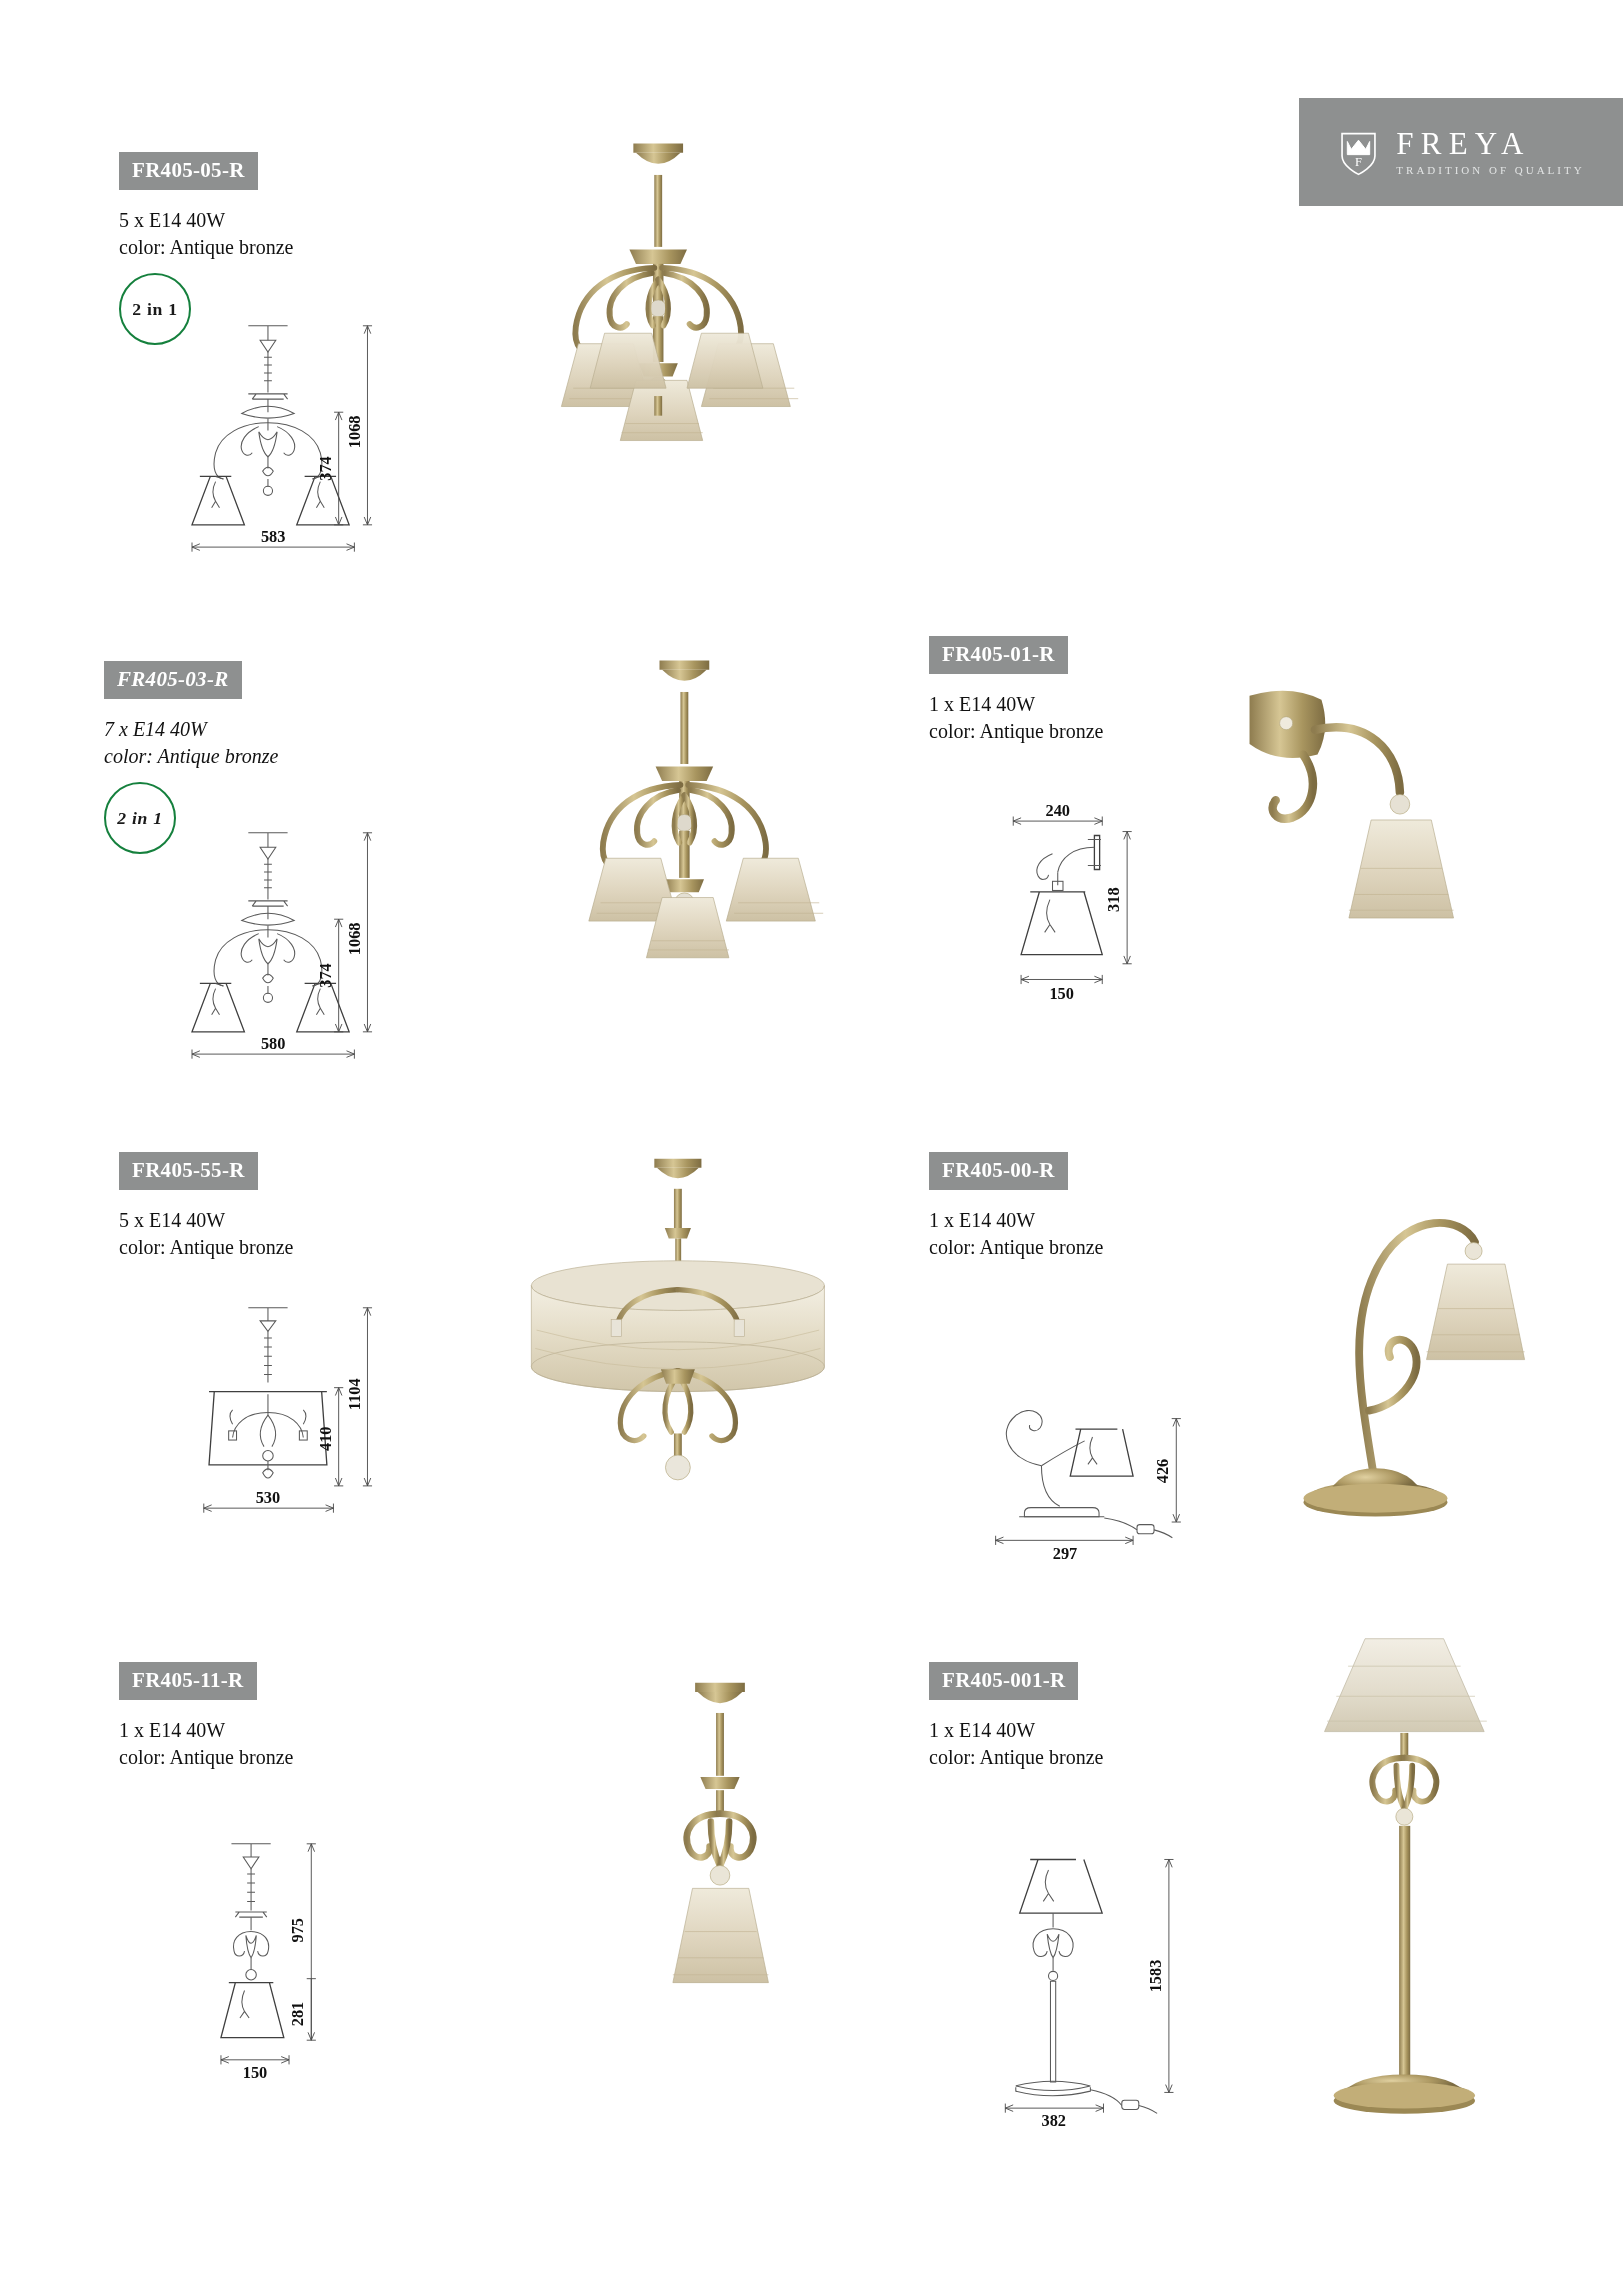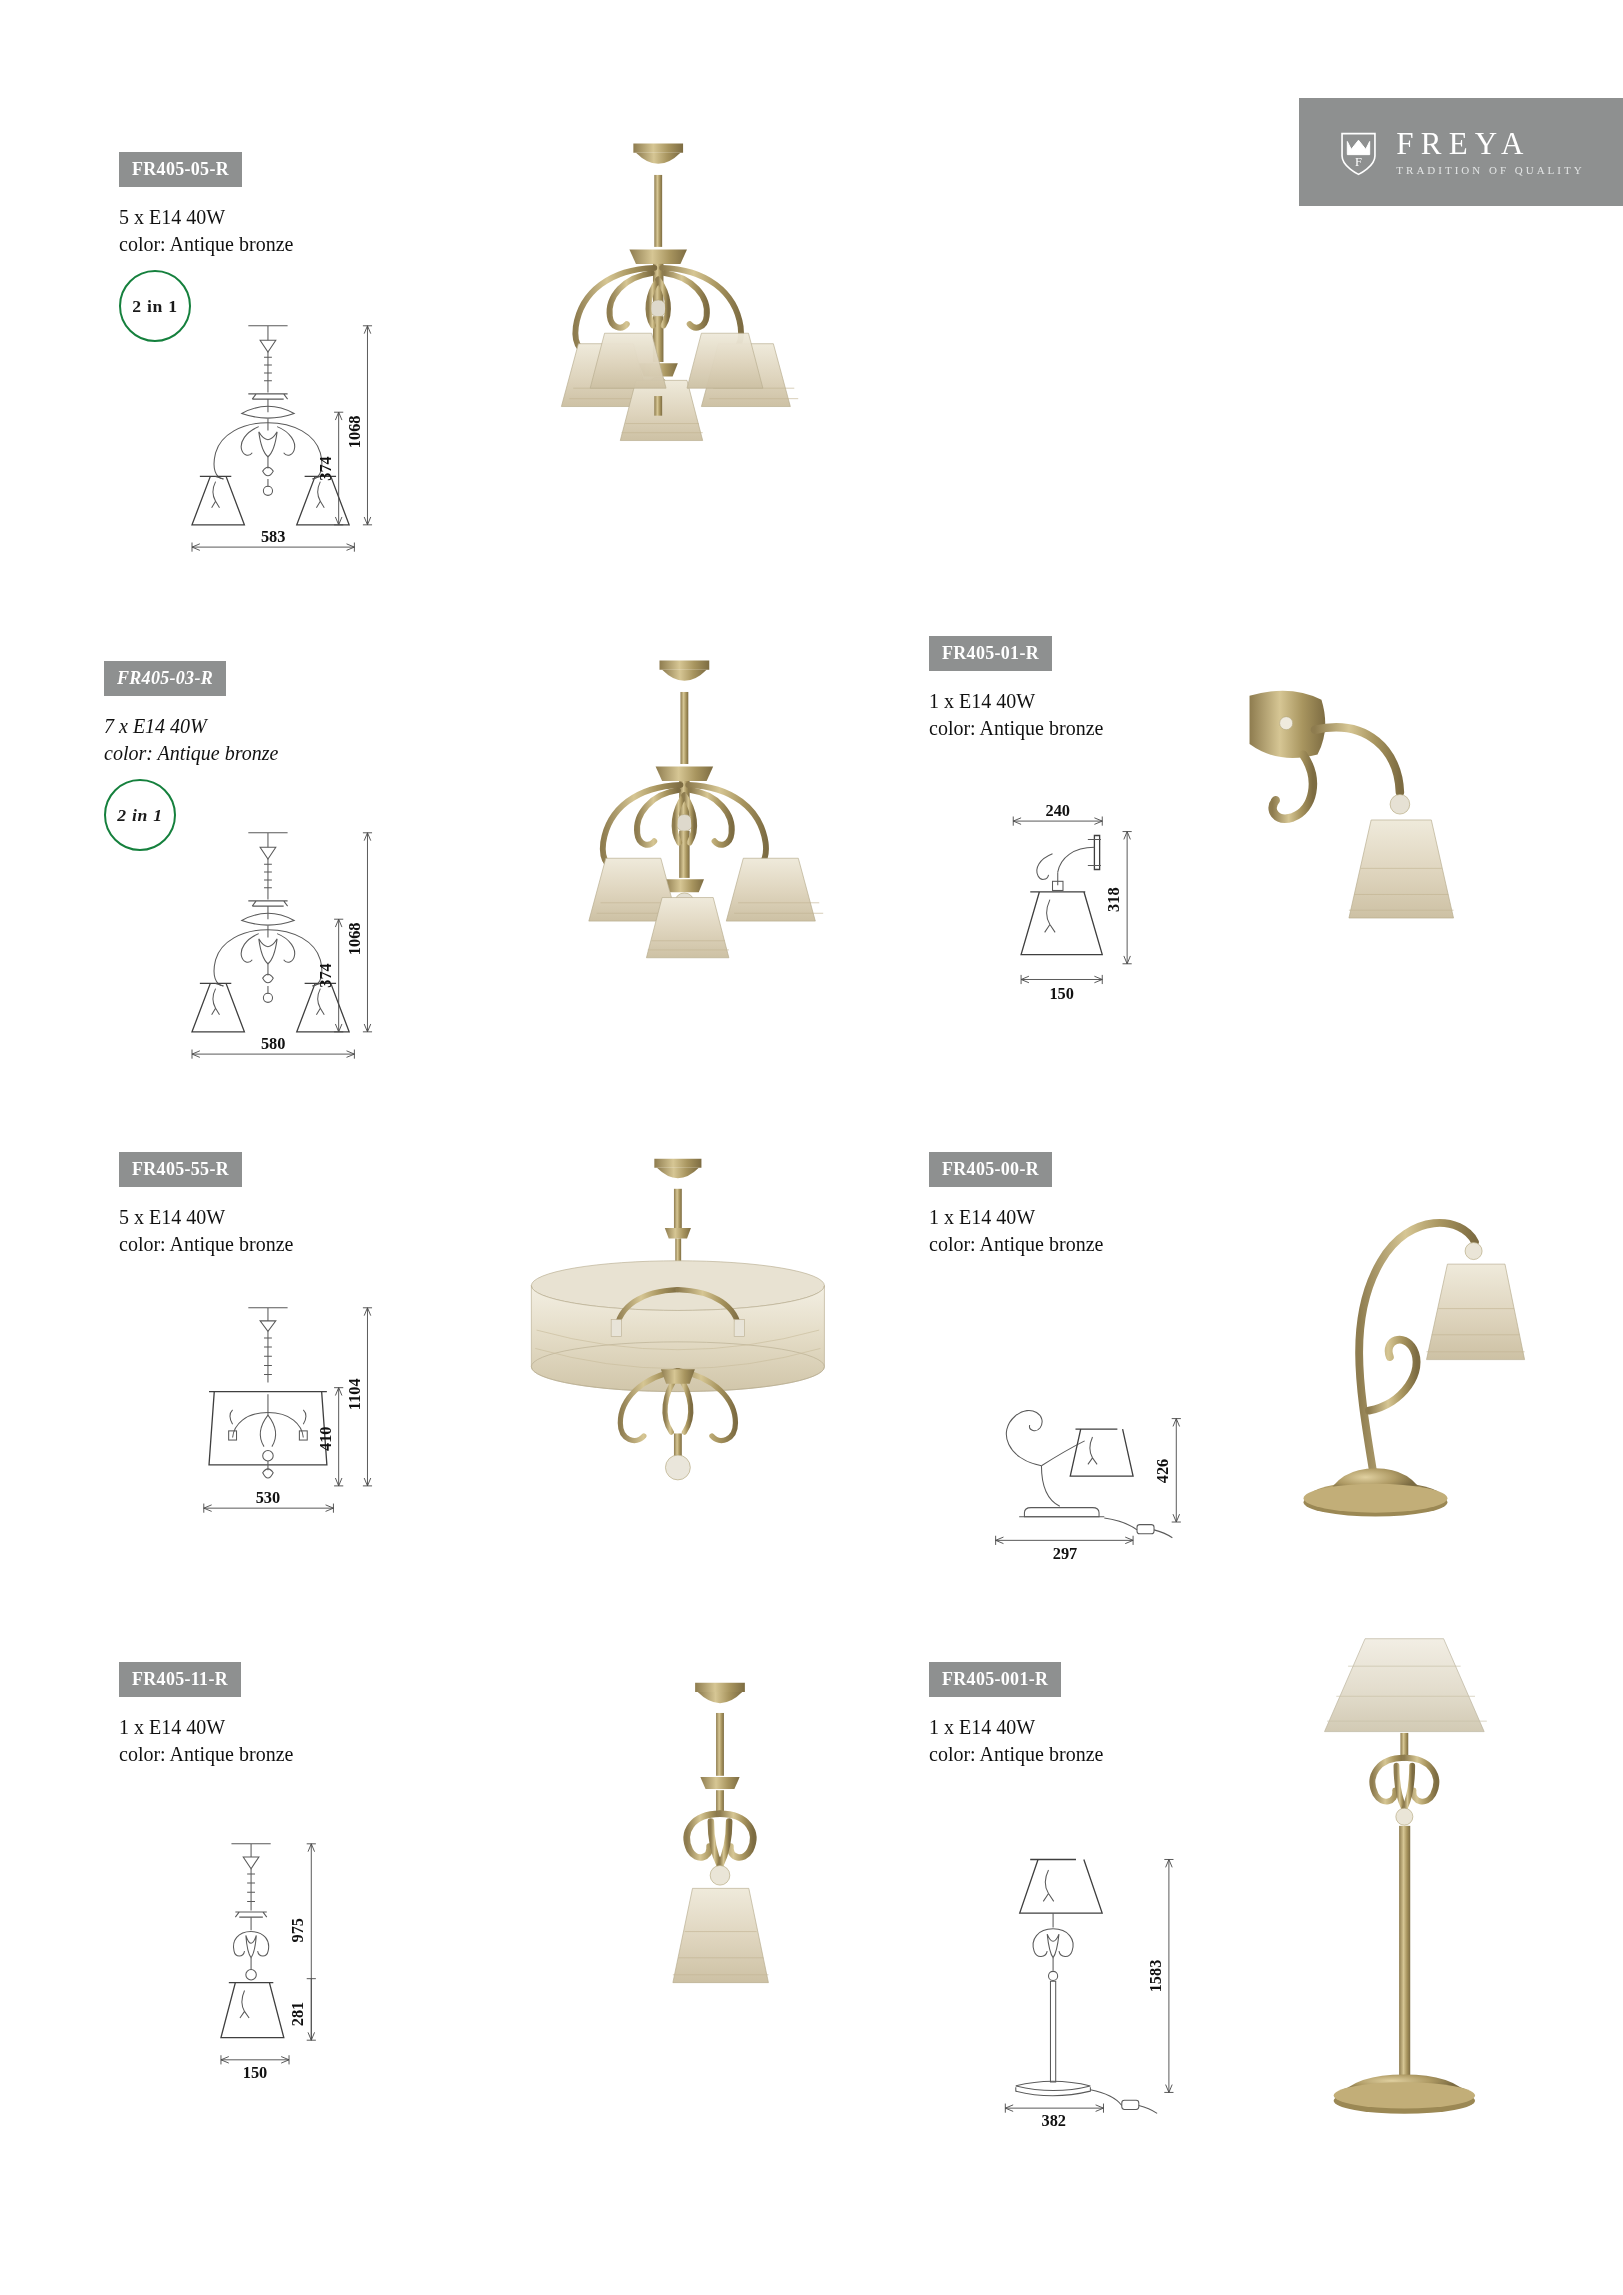--- a/index.html
+++ b/index.html
@@ -55,21 +55,21 @@
   }
 
   
   .product { position: absolute; }
   .code-badge {
     display: inline-block;
     background: #8e9090;
     color: #ffffff;
     font-family: "Liberation Serif", serif;
     font-weight: bold;
-    font-size: 18px;
+    font-size: 21px;
     line-height: 1;
     padding: 7.9px 13px 9.2px 13px;
     letter-spacing: 0.3px;
     white-space: nowrap;
   }
   .spec {
     margin-top: 17px;
     font-size: 20px;
     line-height: 1.33;
     color: #111;

